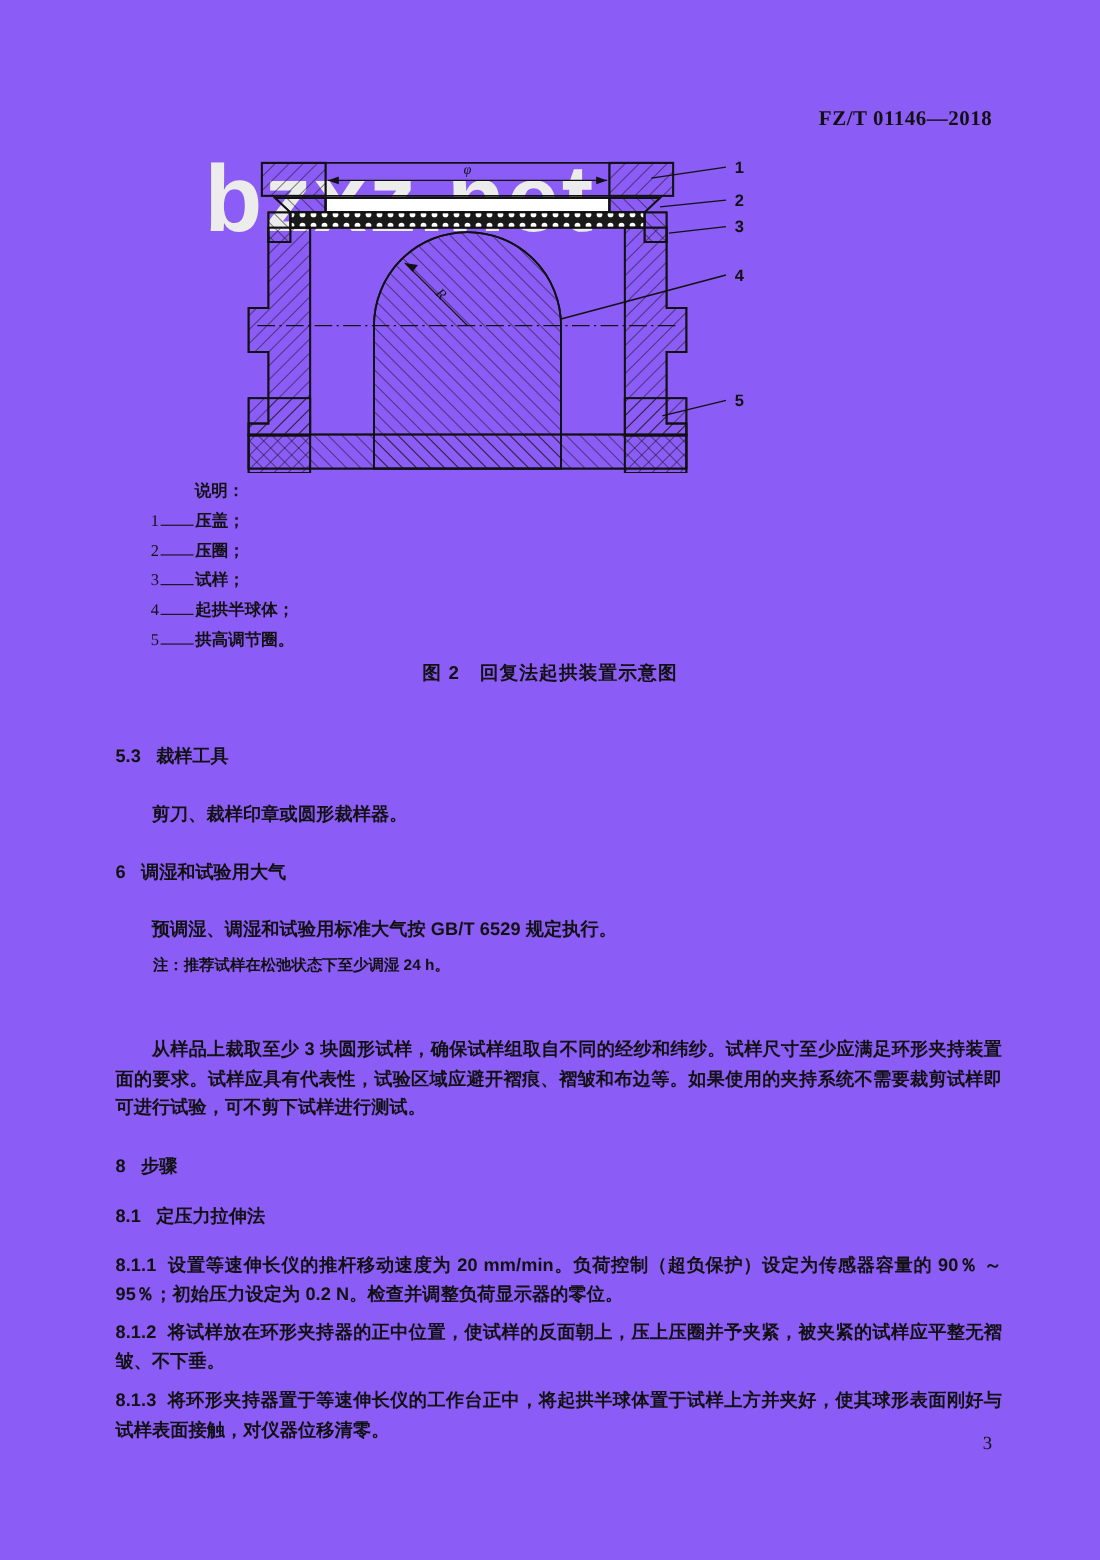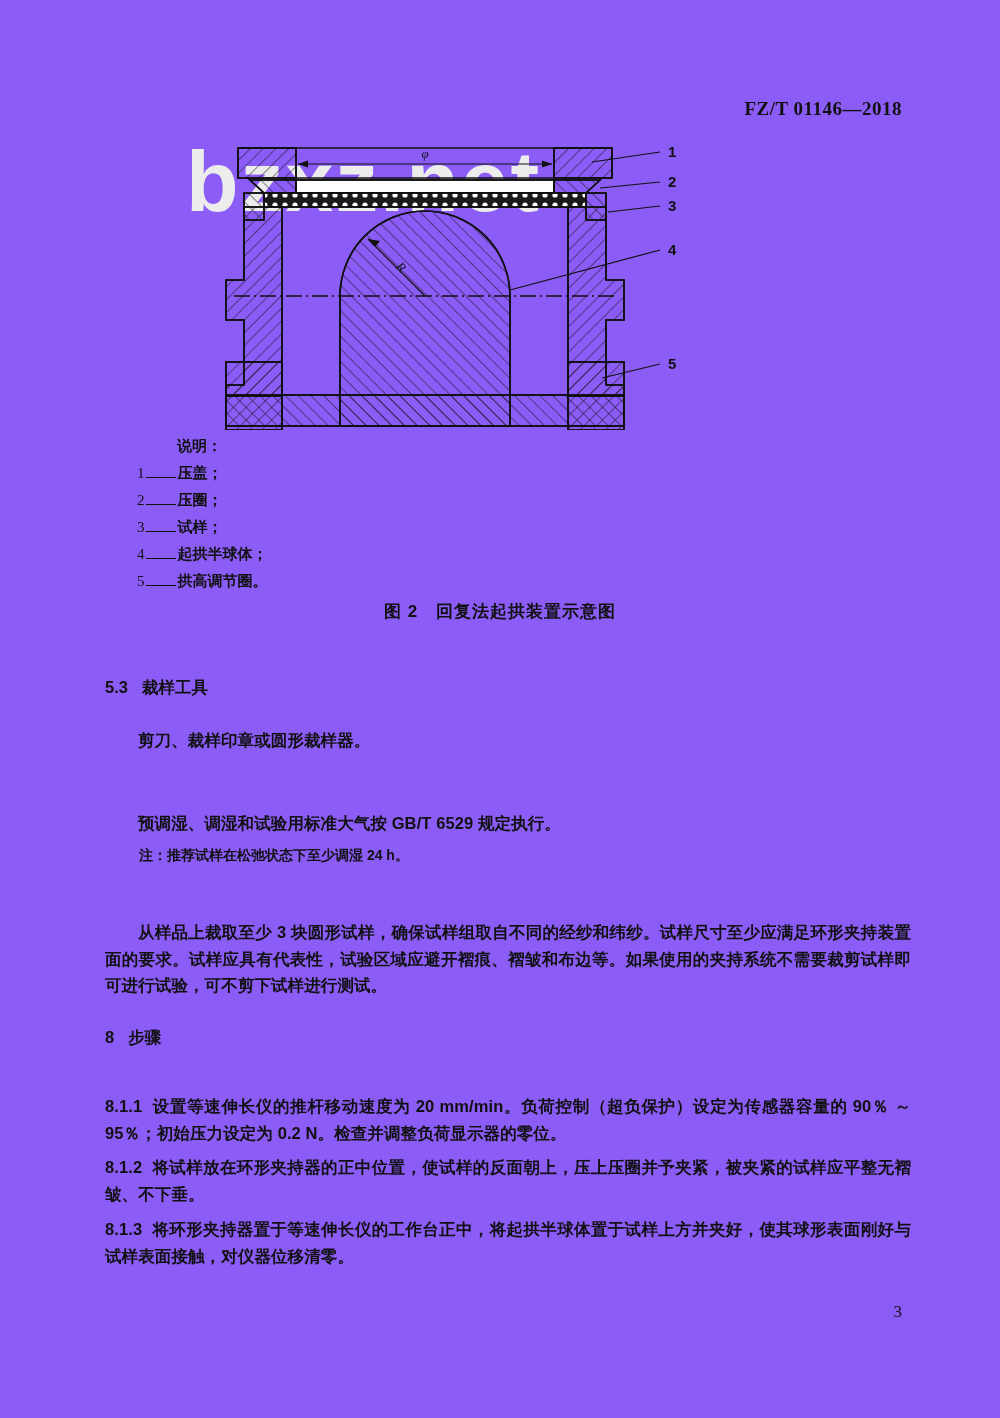--- a/index.html
+++ b/index.html
@@ -305,37 +305,43 @@
   <div id="content">
 
     <div class="h2">
       <span class="num">5.3</span><span>裁样工具</span>
     </div>
     <div class="sp-28"></div>
     <p class="para indent">剪刀、裁样印章或圆形裁样器。</p>
 
     <div class="sp-28"></div>
 
+    <div class="h2">
+      <span class="num">6</span><span>调湿和试验用大气</span>
+    </div>
     <div class="sp-28"></div>
     <p class="para indent">预调湿、调湿和试验用标准大气按 GB/T 6529 规定执行。</p>
     <div class="sp-8"></div>
     <p class="note">注：推荐试样在松弛状态下至少调湿 24 h。</p>
 
     <div class="sp-28"></div>
 
     <div class="sp-24"></div>
     <p class="para indent">从样品上裁取至少 3 块圆形试样，确保试样组取自不同的经纱和纬纱。试样尺寸至少应满足环形夹持装置面的要求。试样应具有代表性，试验区域应避开褶痕、褶皱和布边等。如果使用的夹持系统不需要裁剪试样即可进行试验，可不剪下试样进行测试。</p>
 
     <div class="sp-28"></div>
 
     <div class="h2">
       <span class="num">8</span><span>步骤</span>
     </div>
     <div class="sp-24"></div>
 
+    <div class="h2">
+      <span class="num">8.1</span><span>定压力拉伸法</span>
+    </div>
     <div class="sp-20"></div>
 
     <p class="para numbered">
       <span class="lbl">8.1.1</span><span>设置等速伸长仪的推杆移动速度为 20 mm/min。负荷控制（超负保护）设定为传感器容量的 90％ ～95％；初始压力设定为 0.2 N。检查并调整负荷显示器的零位。</span>
     </p>
     <div class="sp-8"></div>
 
     <p class="para numbered">
       <span class="lbl">8.1.2</span><span>将试样放在环形夹持器的正中位置，使试样的反面朝上，压上压圈并予夹紧，被夹紧的试样应平整无褶皱、不下垂。</span>
     </p>

